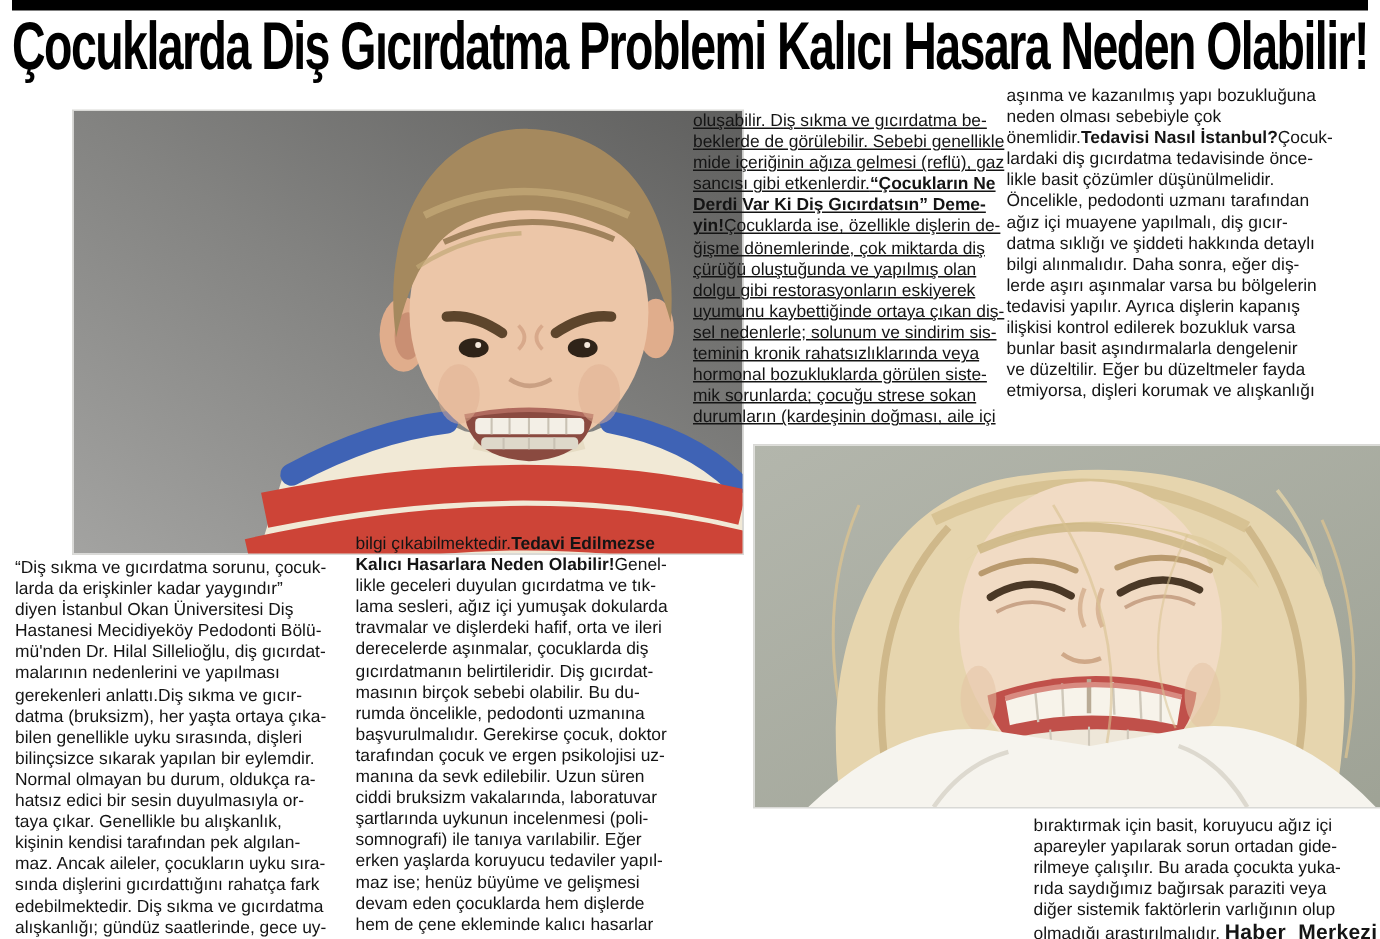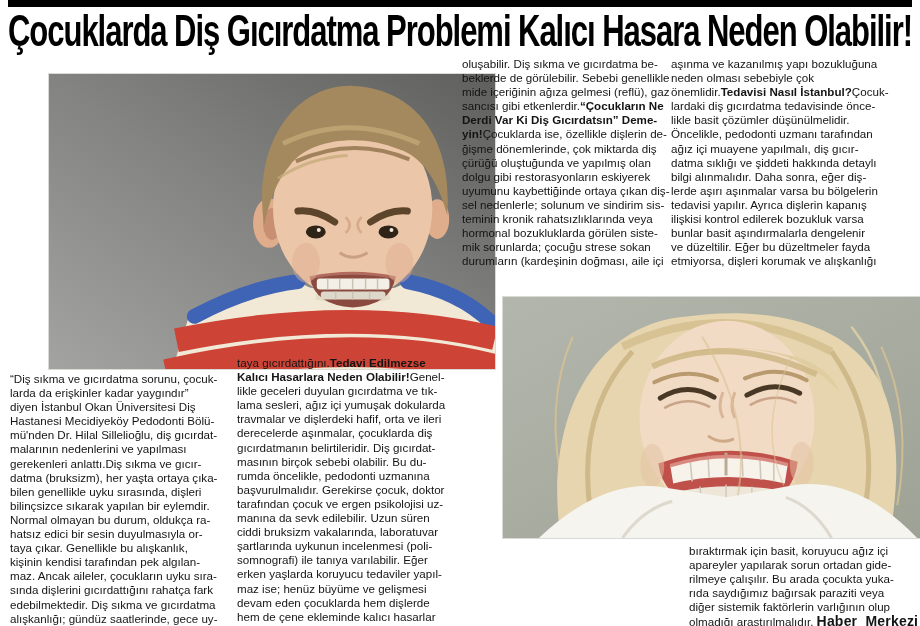--- a/index.html
+++ b/index.html
@@ -19,21 +19,21 @@
   .photo { position:absolute; display:block; border:1px solid #d9d9d6; box-sizing:border-box; }
   .photo svg { display:block; width:100%; height:100%; }
   #photo-boy  { left:8px;   top:57px;  width:448px; height:297px; }
   #photo-girl { left:462px; top:280px; width:450px; height:243px; }
   .col {
     position:absolute; width:224px; margin:0;
     font-size:11.6px; line-height:14.1px; white-space:pre; color:#141414;
   }
   #col1 { left:10px;  top:372px; }
   #col2 { left:237px; top:356px; }
-  #col3-top { left:462px; top:57px; }
+  #col3-top { left:462px; top:74px;text-decoration:underline; }
   #col4-top { left:671px; top:57px; }
   #col3-bottom { left:462px; top:532px; }
   #col4-bottom { left:689px; top:544px; }
   .col .b { font-weight:bold; }
   .col .sm { font-size:14px; letter-spacing:.2px; }
 </style>
 </head>
 <body>
 
 <div class="page">
@@ -184,21 +184,21 @@
 bilinçsizce sıkarak yapılan bir eylemdir.
 Normal olmayan bu durum, oldukça ra-
 hatsız edici bir sesin duyulmasıyla or-
 taya çıkar. Genellikle bu alışkanlık,
 kişinin kendisi tarafından pek algılan-
 maz. Ancak aileler, çocukların uyku sıra-
 sında dişlerini gıcırdattığını rahatça fark
 edebilmektedir. Diş sıkma ve gıcırdatma
 alışkanlığı; gündüz saatlerinde, gece uy-
 kuda veya hem gece hem gündüz or-</span></p>
-  <p class="col" id="col2"><span>taya gıcırdattığını.</span><span class="b">Tedavi Edilmezse
+  <p class="col" id="col2"><span>bilgi çıkabilmektedir.</span><span class="b">Tedavi Edilmezse
 Kalıcı Hasarlara Neden Olabilir!</span><span>Genel-
 likle geceleri duyulan gıcırdatma ve tık-
 lama sesleri, ağız içi yumuşak dokularda
 travmalar ve dişlerdeki hafif, orta ve ileri
 derecelerde aşınmalar, çocuklarda diş
 gıcırdatmanın belirtileridir. Diş gıcırdat-
 masının birçok sebebi olabilir. Bu du-
 rumda öncelikle, pedodonti uzmanına
 başvurulmalıdır. Gerekirse çocuk, doktor
 tarafından çocuk ve ergen psikolojisi uz-

